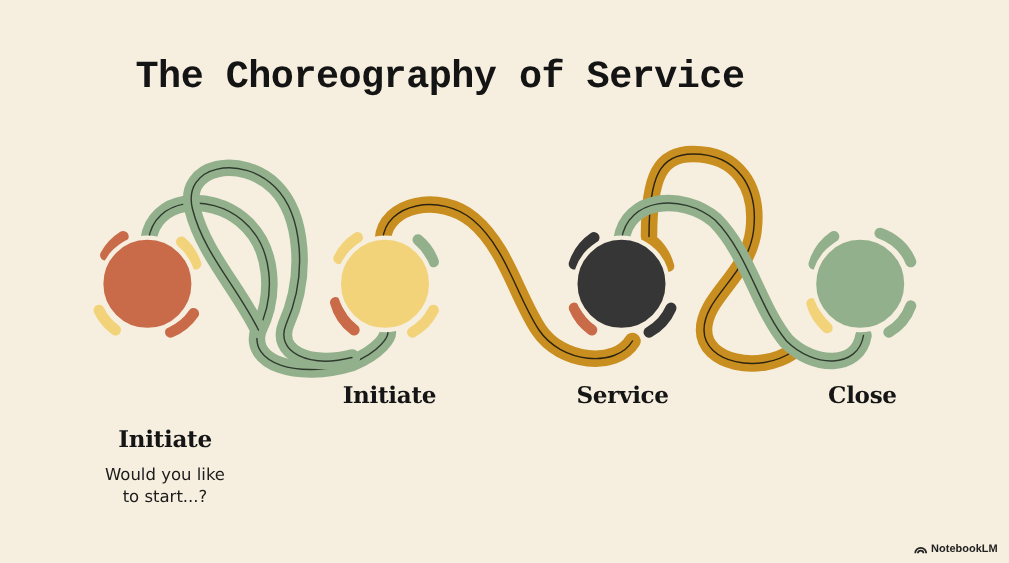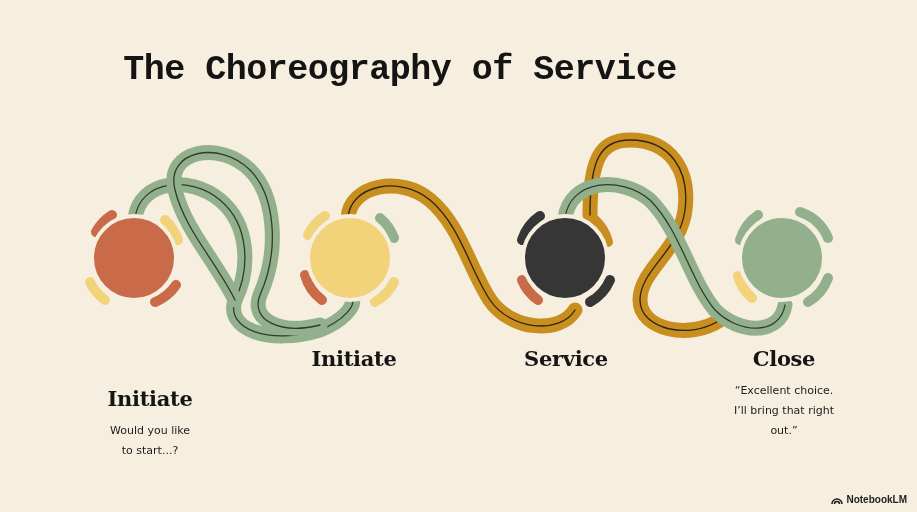--- a/index.html
+++ b/index.html
@@ -20,27 +20,27 @@
   .step {
     position:absolute; top:346px; width:200px; text-align:center;
   }
   .step .label {
     font-family:"DejaVu Serif", serif; font-weight:bold;
     font-size:21px; color:#151515; margin-bottom:10px;
     letter-spacing:-0.3px;
   }
   .step .desc {
     font-family:"DejaVu Sans", sans-serif;
-    font-size:11px; line-height:20px; color:#1c1c1c;
+    font-size:15px; line-height:20px; color:#1c1c1c;
     white-space:pre-line;
   }
   .brand {
     position:absolute; right:10px; bottom:7px;
     font-family:"Liberation Sans", sans-serif; font-size:10px; font-weight:bold; color:#222;
-    display:flex; align-items:flex-end; gap:3px;
+    display:flex; align-items:center; gap:3px;
   }
 </style>
 </head>
 <body>
 
 <div class="title">The Choreography of Service</div>
 
 <svg class="art" width="917" height="512" viewBox="0 0 917 512">
 
   <g fill="none" stroke-linecap="round">
@@ -101,23 +101,20 @@
 to start...?</div>
 </div>
 <div class="step" style="left:254px;">
   <div class="label">Initiate</div>
 </div>
 <div class="step" style="left:466px;">
   <div class="label">Service</div>
 </div>
 <div class="step" style="left:684px;">
   <div class="label">Close</div>
-  <div class="desc">“Excellent choice.
-I’ll bring that right
-out.”</div>
 </div>
 
 <div class="brand">
   <svg width="12" height="9" viewBox="0 0 12 9">
     <path d="M1 8 A5 5 0 0 1 11 8" stroke="#222" stroke-width="1.6" fill="none"></path>
     <path d="M3.5 8 A2.5 2.5 0 0 1 8.5 8" stroke="#222" stroke-width="1.6" fill="none"></path>
   </svg>
   <span>NotebookLM</span>
 </div>
 

